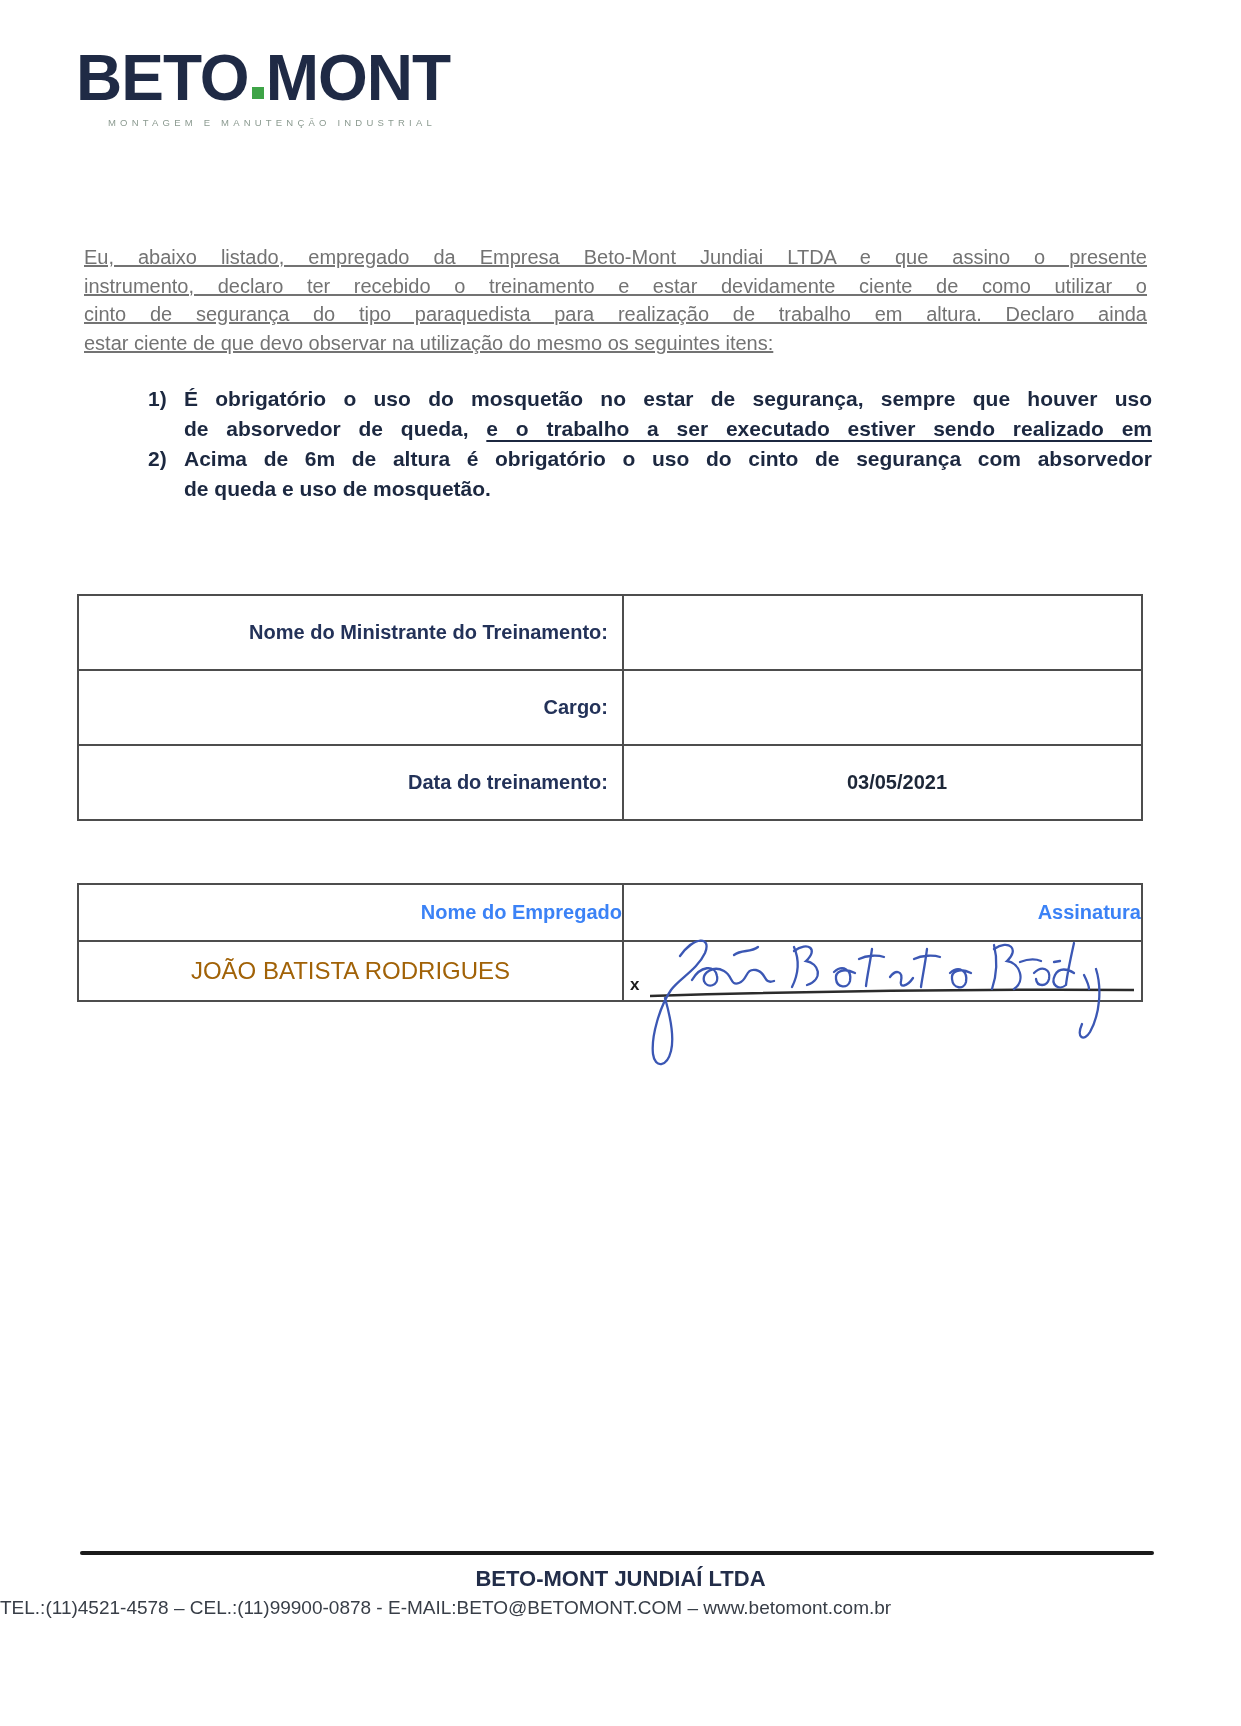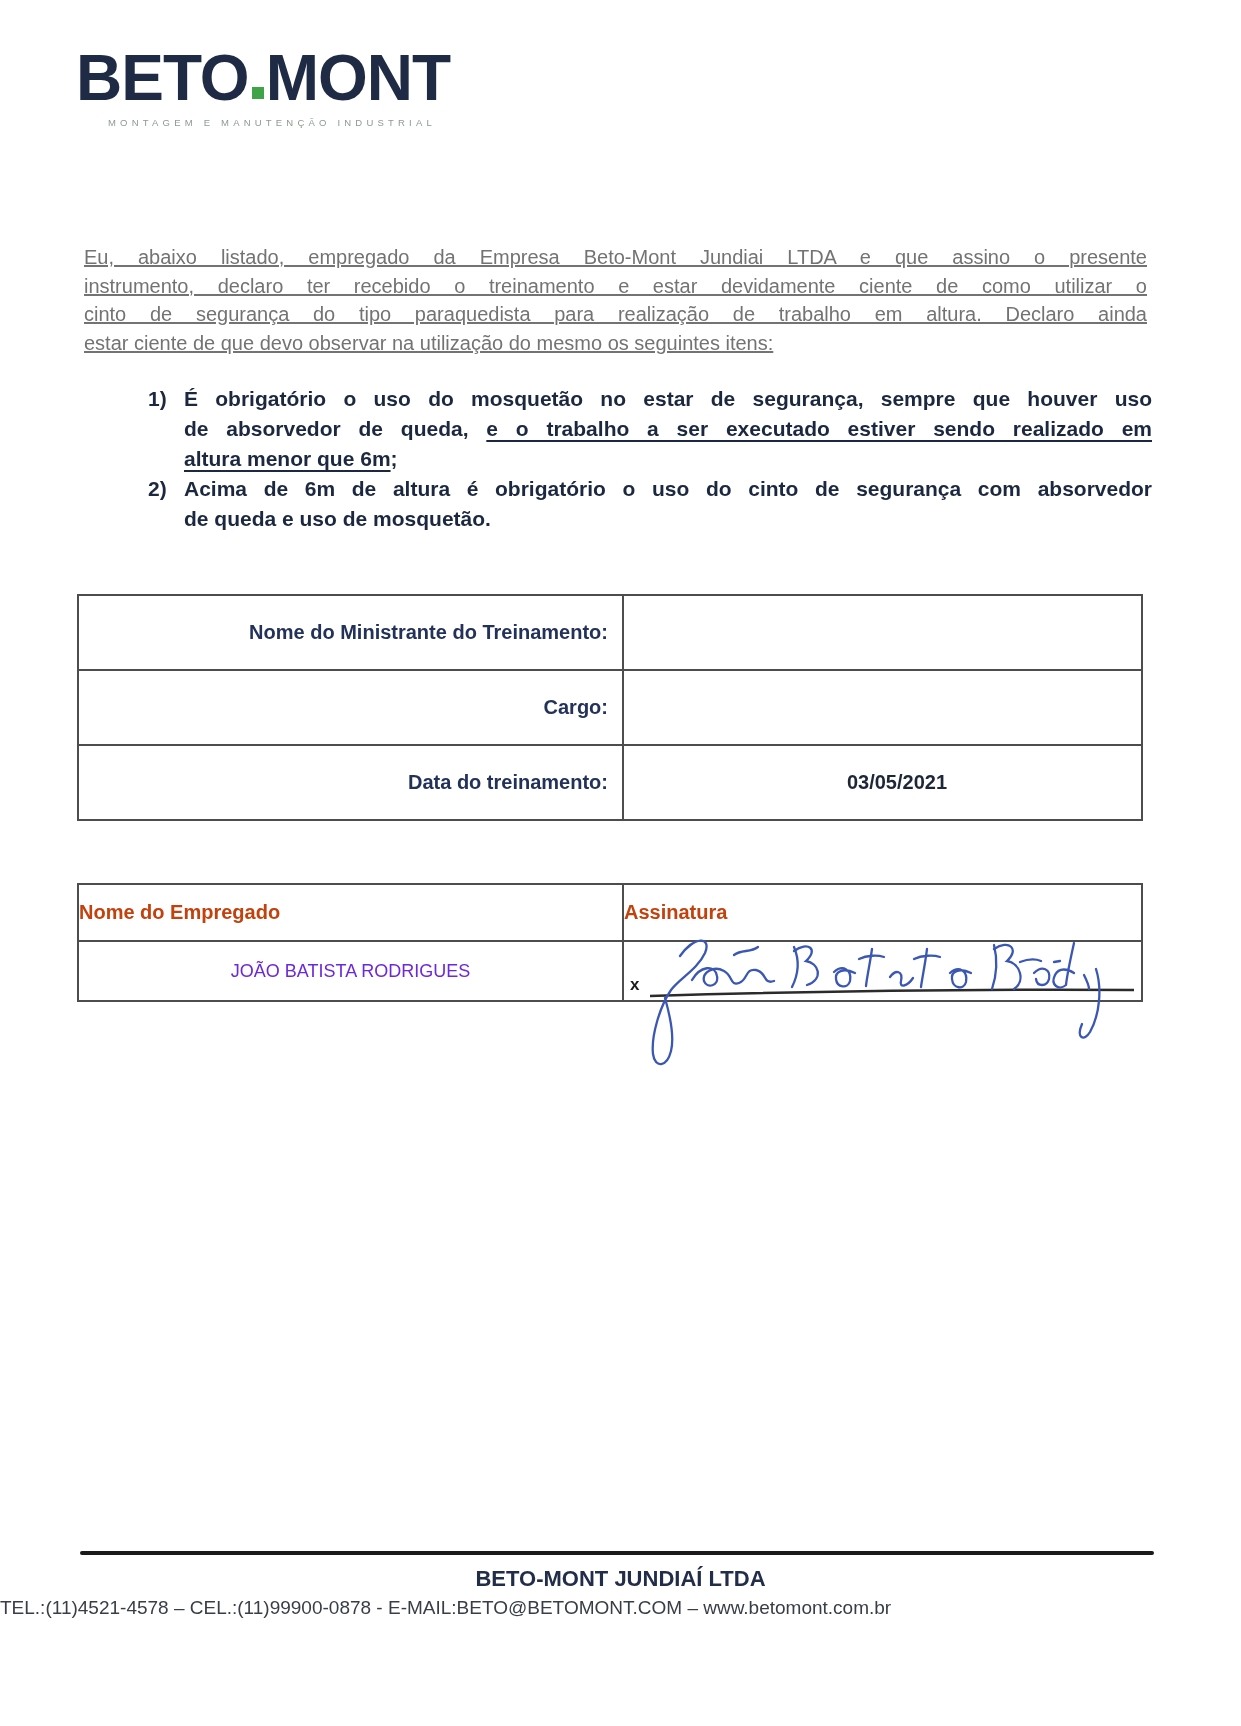--- a/index.html
+++ b/index.html
@@ -61,23 +61,23 @@
   td,th{border:2px solid #4d4d4d;vertical-align:middle;padding:0;}
   .table1{top:594px;}
   .table1 td{height:73px;padding-left:29px;}
   .table1 .lbl{
     text-align:right;padding-right:14px;
     font-weight:bold;font-size:20px;color:#233259;
   }
   .table1 .val{text-align:center;font-weight:bold;font-size:20px;color:#1d2738;margin-top:33px;}
 
   .table2{top:883px;}
-  .table2 th{height:55px;font-size:20px;font-weight:bold;color:#c2410c;text-align:left;}
+  .table2 th{height:55px;font-size:20px;font-weight:bold;color:#3b82f6;text-align:right;}
   .table2 td{height:58px;}
-  .table2 .name{text-align:center;font-size:18px;color:#6d28d9;}
+  .table2 .name{text-align:center;font-size:24px;color:#a16207;}
 
   
   .sig-overlay{
     position:absolute;left:622px;top:928px;width:540px;height:160px;
     pointer-events:none;
   }
   .sig-overlay svg{display:block;width:540px;height:160px;}
 
   
   .footer-rule{
@@ -110,21 +110,20 @@
     <div class="jl">cinto de segurança do tipo paraquedista para realização de trabalho em altura. Declaro ainda</div>
     <div>estar ciente de que devo observar na utilização do mesmo os seguintes itens:</div>
   </div>
 
   <div class="items">
     <div class="item">
       <span class="inum">1)</span>
       <div class="ilines">
         <div class="jl"><span>É obrigatório o uso do mosquetão no estar de segurança, sempre que houver uso</span><span class="ul"></span><span></span></div>
         <div class="jl"><span>de absorvedor de queda, </span><span class="ul">e o trabalho a ser executado estiver sendo realizado em</span><span></span></div>
-        <div><span></span><span class="ul">altura menor que 6m</span><span>;</span></div>
       </div>
     </div>
     <div class="item">
       <span class="inum">2)</span>
       <div class="ilines">
         <div class="jl"><span>Acima de 6m de altura é obrigatório o uso do cinto de segurança com absorvedor</span><span class="ul"></span><span></span></div>
         <div><span>de queda e uso de mosquetão.</span><span class="ul"></span><span></span></div>
       </div>
     </div>
   </div>

